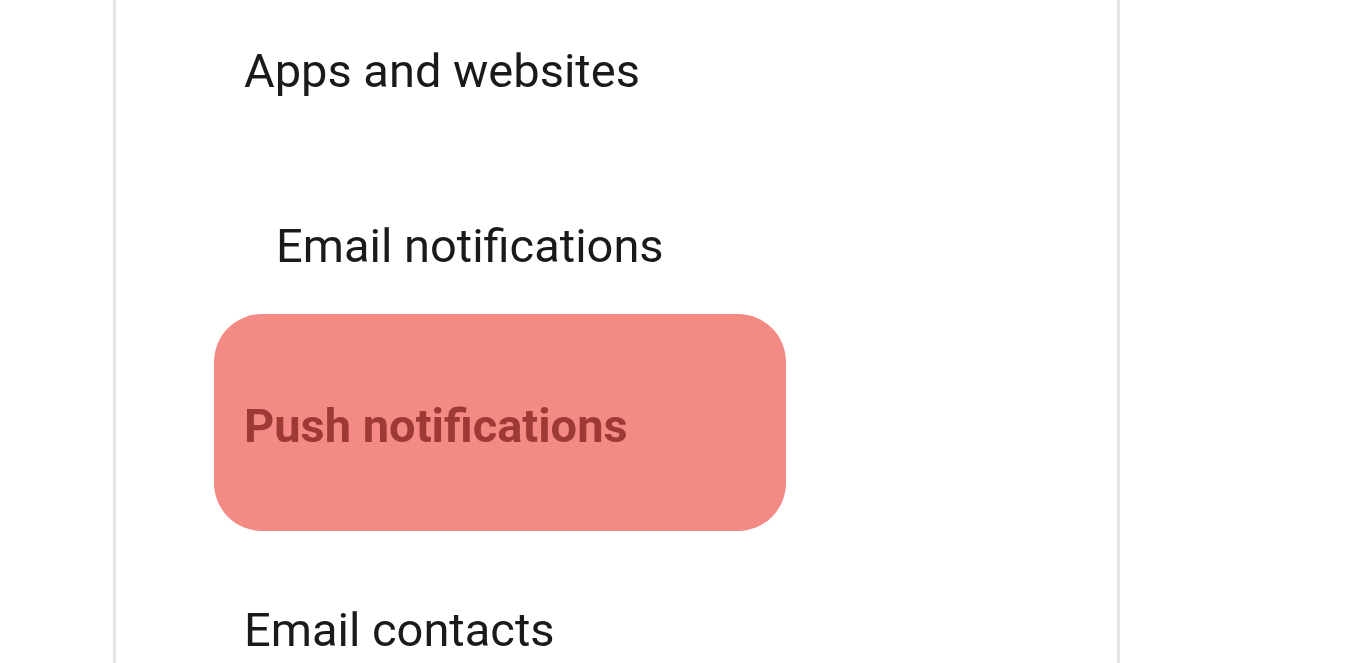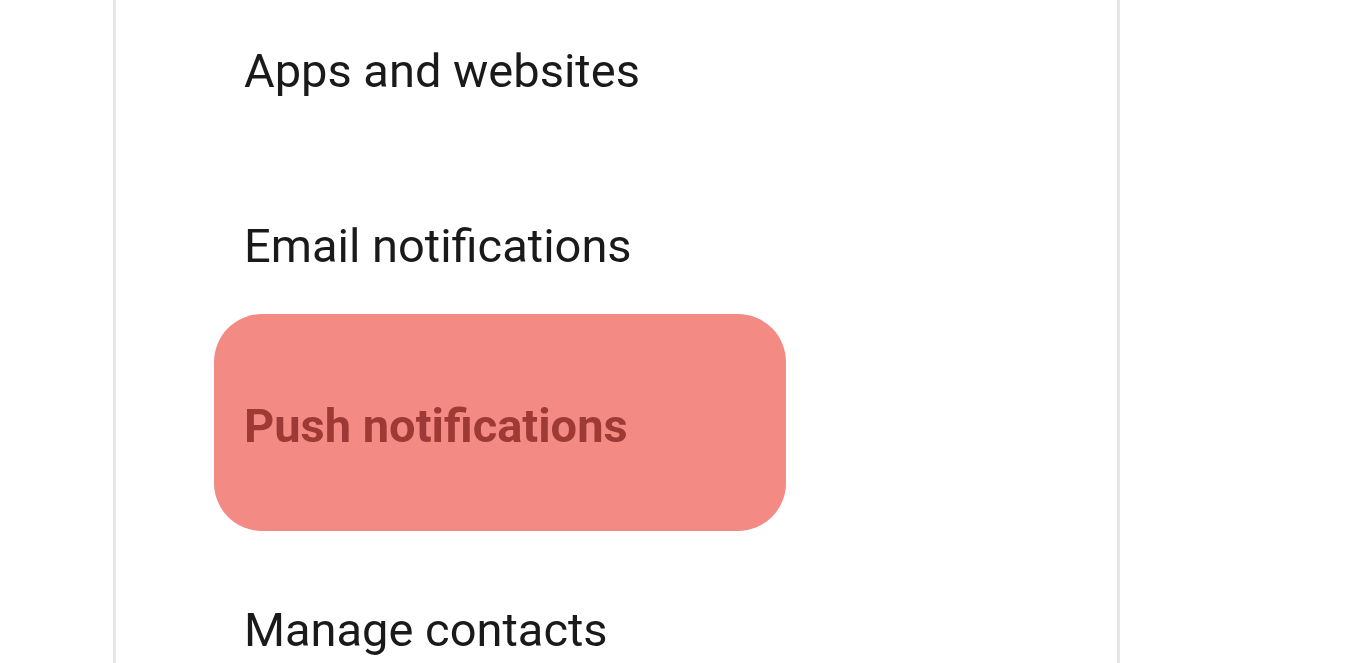--- a/index.html
+++ b/index.html
@@ -39,20 +39,21 @@
       color: #1a1a1a;
       line-height: 1.2;
       cursor: pointer;
       white-space: nowrap;
     }
     .item-apps {
       top: 43px;
     }
     .item-email {
       top: 218px;
+      margin-left: 32px;
     }
     .item-manage {
       top: 602px;
     }
     .highlight {
       position: absolute;
       left: 98px;
       top: 314px;
       width: 572px;
       height: 217px;
@@ -73,15 +74,15 @@
   </style>
 </head>
 <body>
 
 <div class="container">
   <div class="menu-list">
     <div class="menu-item item-apps">Apps and websites</div>
     <div class="menu-item item-email">Email notifications</div>
     <div class="highlight"></div>
     <div class="item-push">Push notifications</div>
-    <div class="menu-item item-manage">Manage contacts</div>
+    <div class="menu-item item-manage">Email contacts</div>
   </div>
 </div>
 
 </body></html>

